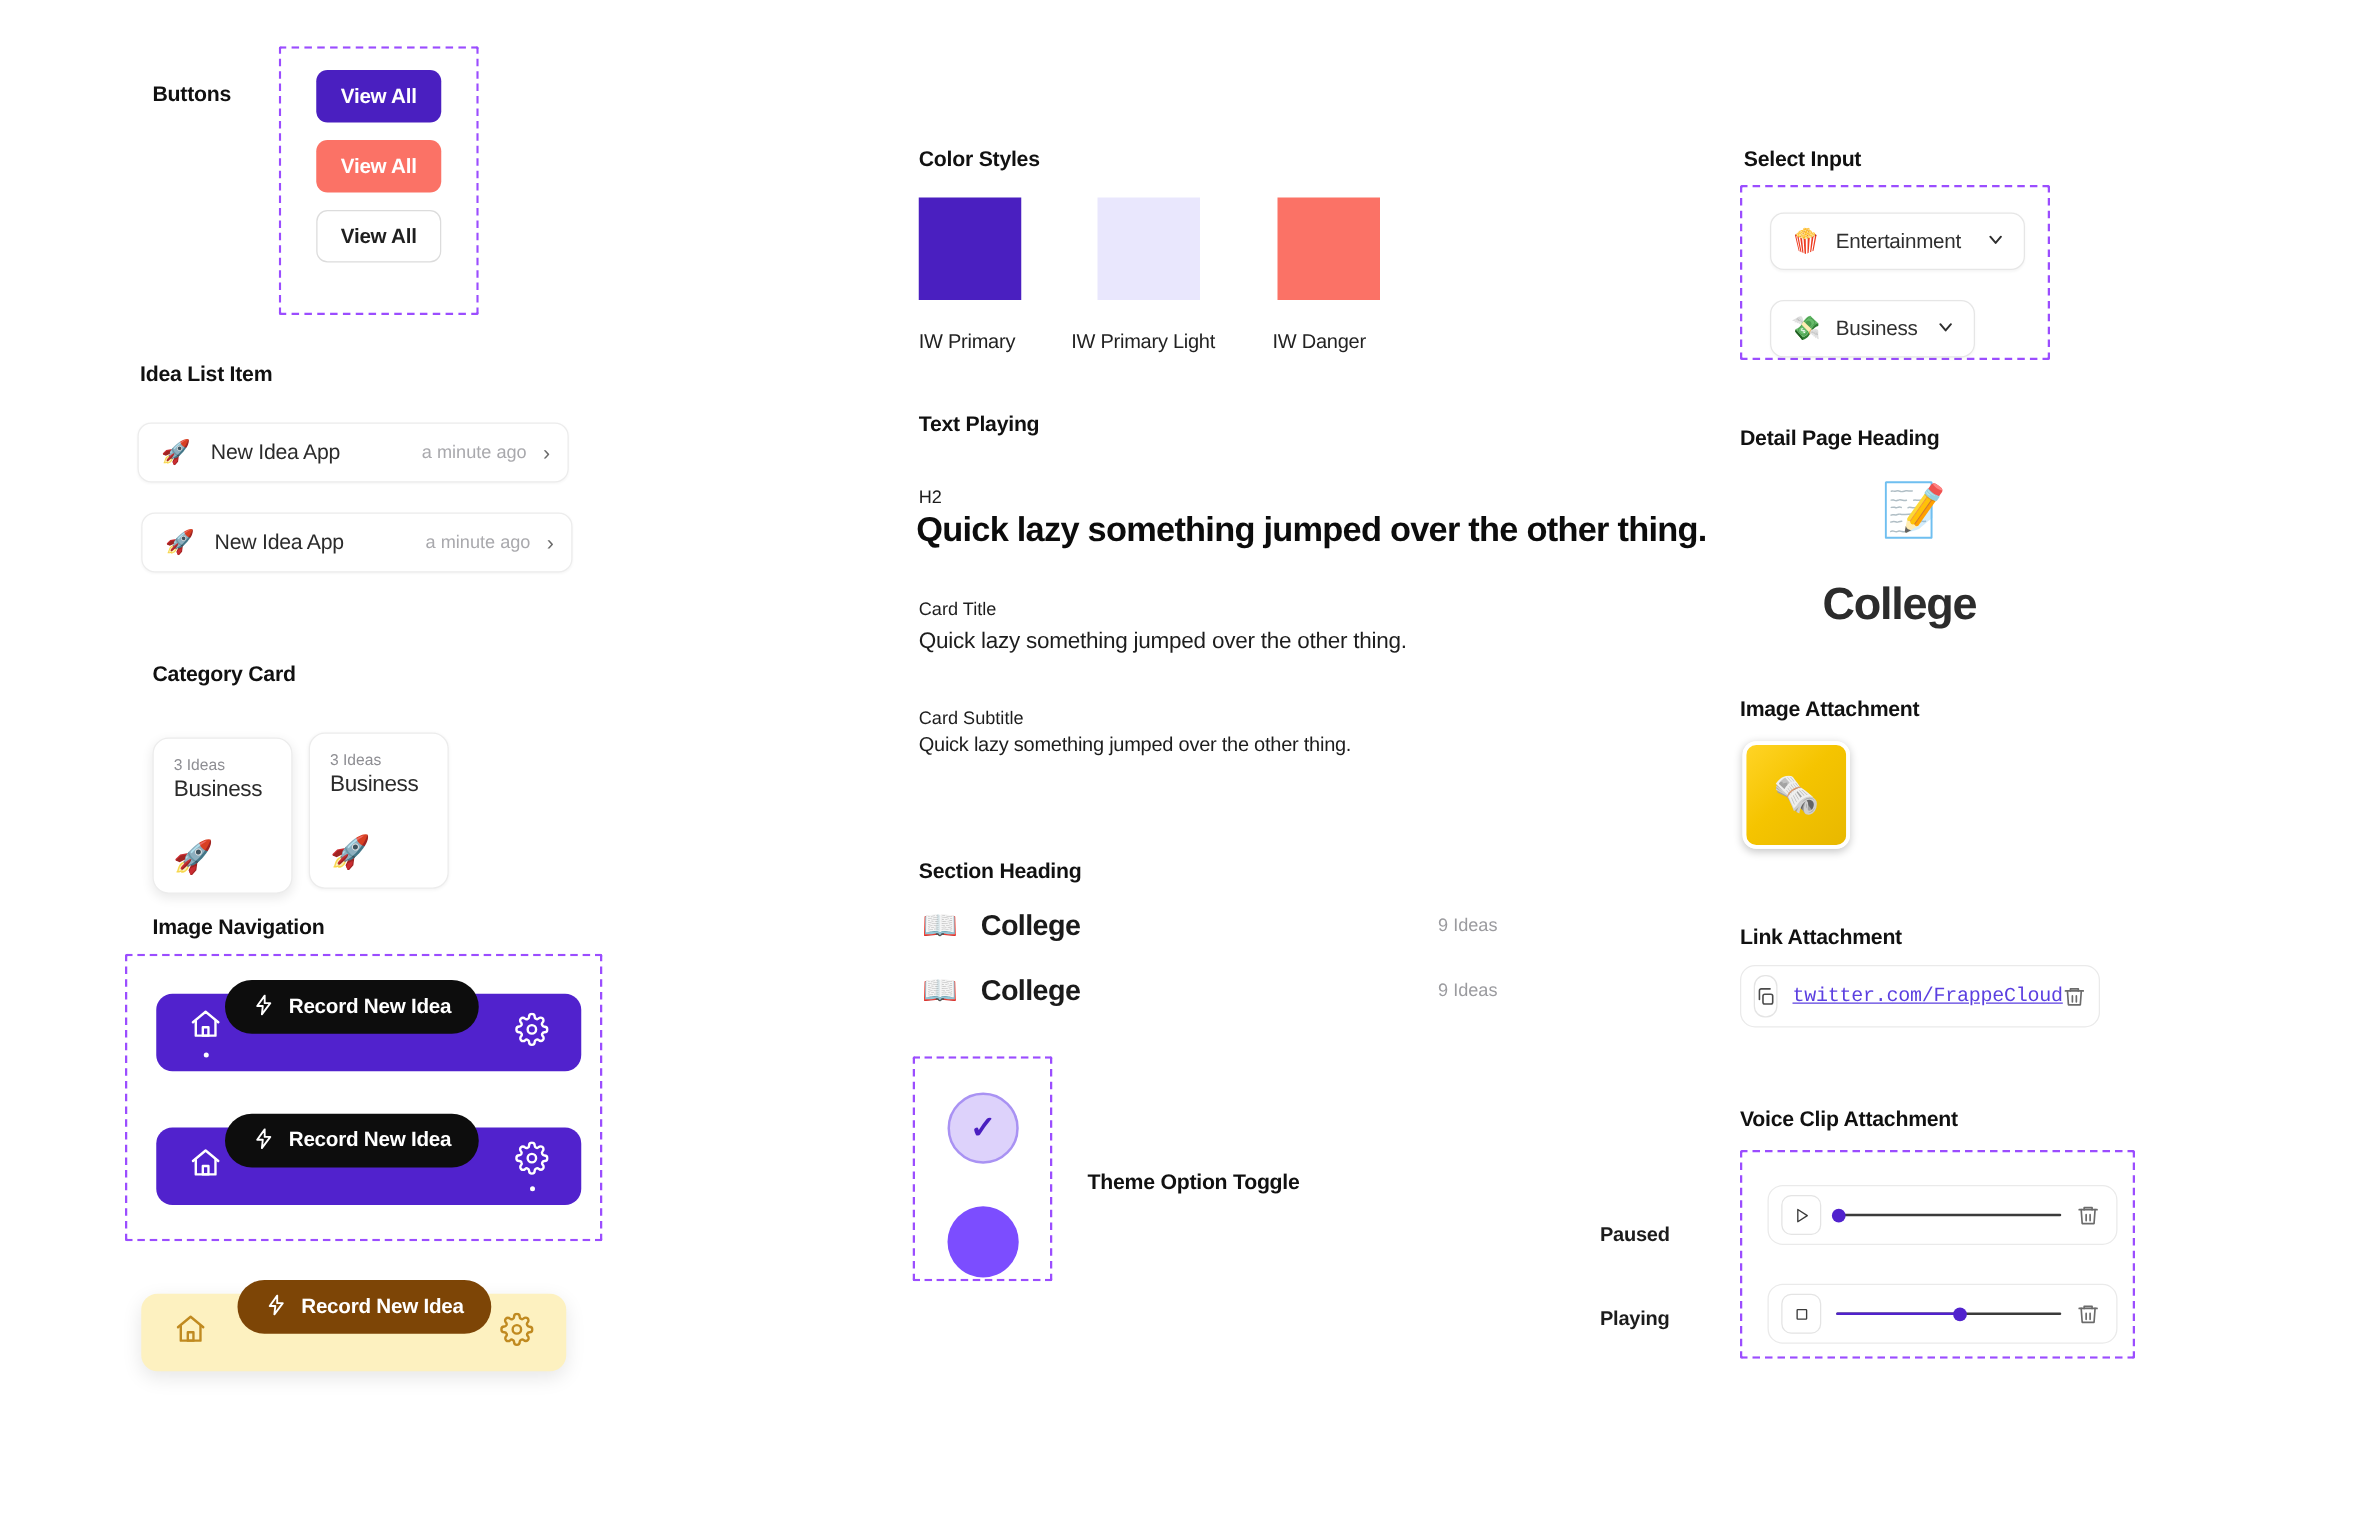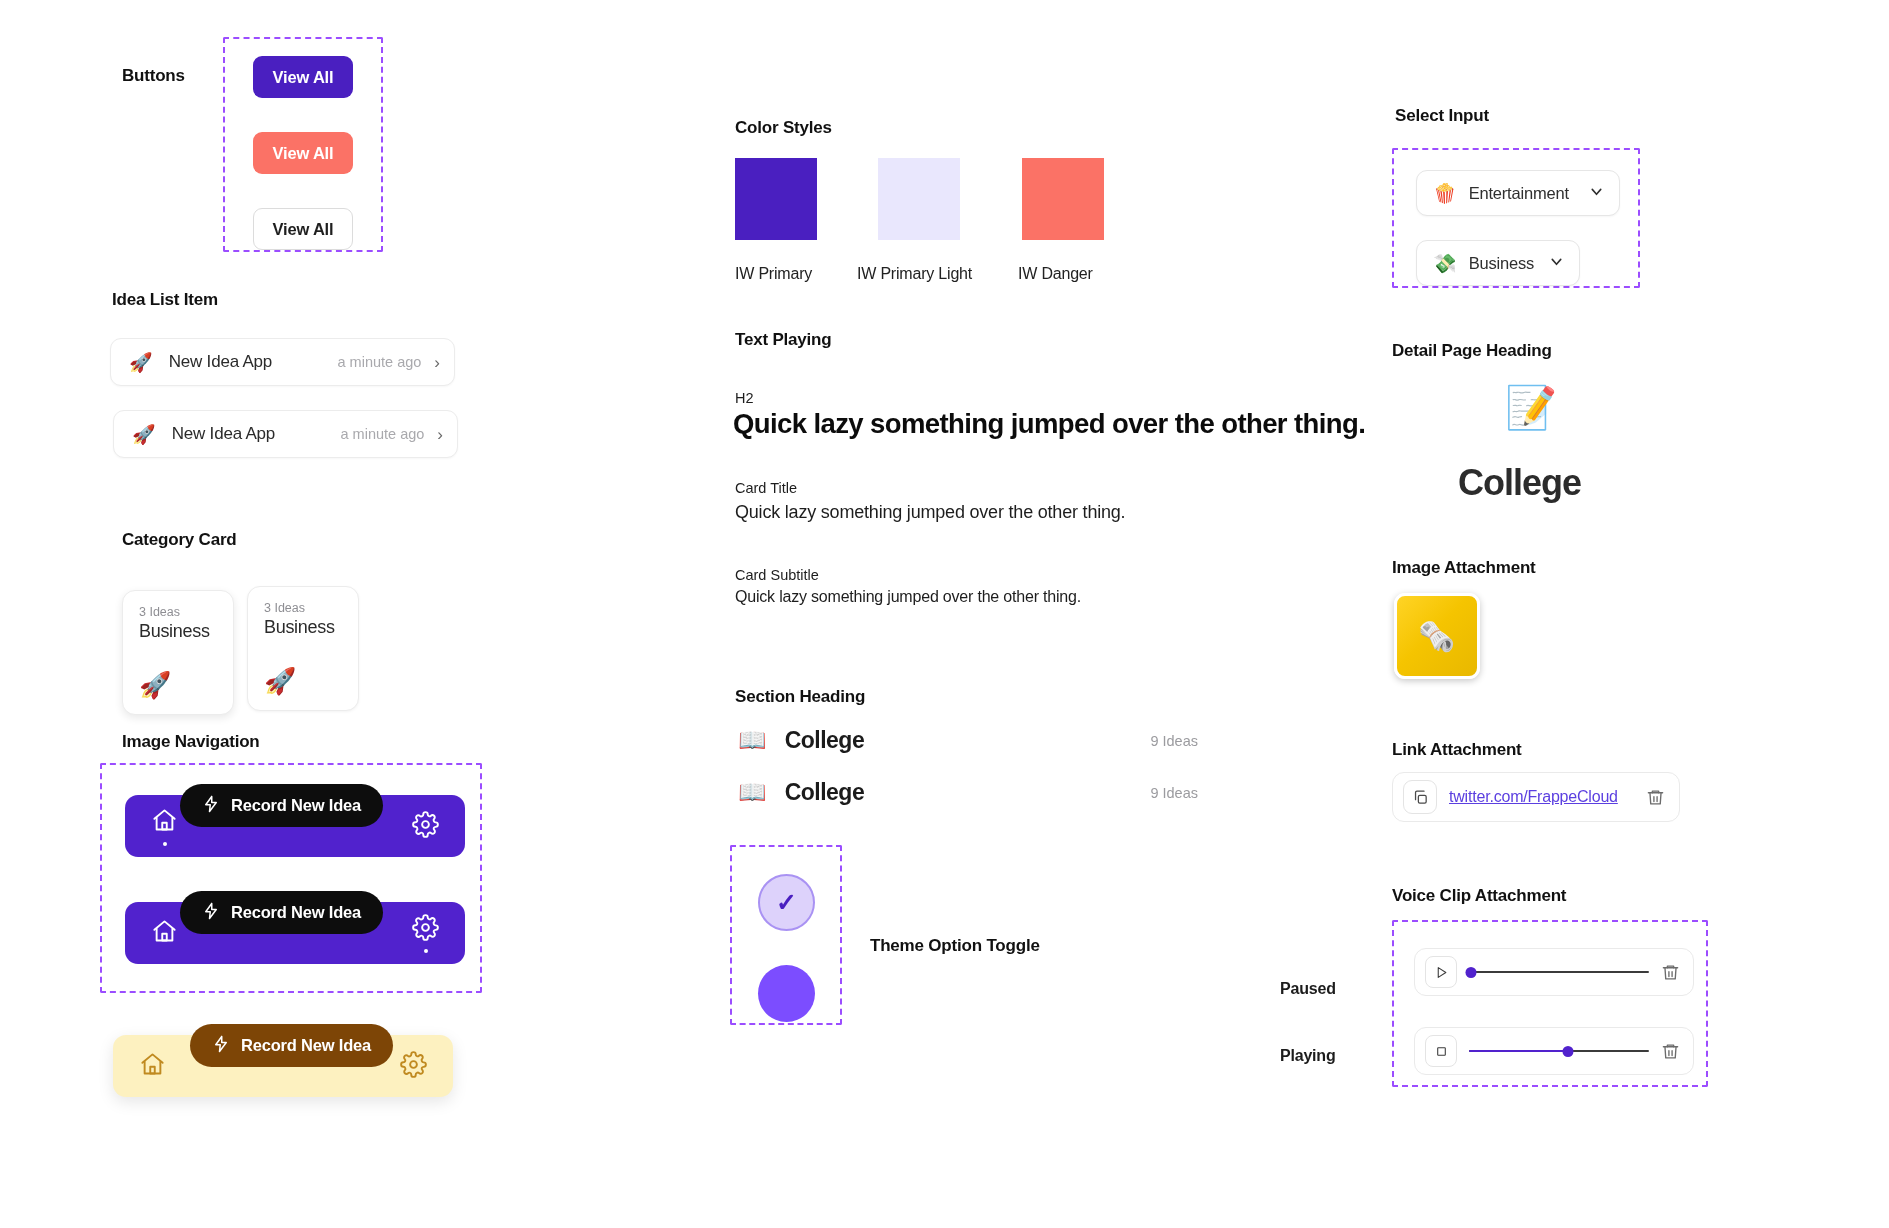--- a/index.html
+++ b/index.html
@@ -16,21 +16,21 @@
     font-size: 17px; font-weight: 700; letter-spacing: -0.2px; color: #111;
   }
   .dashed { border: 2px dashed #9b4dff; border-radius: 2px; }
 
   
   .col1 { position: absolute; left: 0; top: 0; width: 560px; height: 1228px; }
 
   .buttons-label { position: absolute; left: 122px; top: 66px; }
   .buttons-box {
     position: absolute; left: 223px; top: 37px; width: 160px; height: 215px;
-    display: flex; flex-direction: column; align-items: center; gap: 34px; padding-top: 17px;
+    display: flex; flex-direction: column; align-items: center; gap: 14px; padding-top: 17px;
   }
   .btn {
     width: 100px; height: 42px; border-radius: 9px; border: none;
     font-size: 16.5px; font-weight: 700; letter-spacing: -0.2px;
     display: flex; align-items: center; justify-content: center; cursor: pointer;
   }
   .btn-primary { background: #4a1fc0; color: #fff; }
   .btn-danger  { background: #fb7266; color: #fff; }
   .btn-outline { background: #fff; color: #1f1f1f; border: 1.5px solid #dcdcdc; }
 
@@ -128,21 +128,21 @@
     left: 26px; top: 27px; width: 57px; height: 57px; background: #ddd2fb;
     border: 2.5px solid #a992f3; display: flex; align-items: center; justify-content: center;
   }
   .tc-2 { left: 26px; top: 118px; width: 57px; height: 57px; background: #7c4dff; }
   .check { color: #4a1fc0; font-size: 25px; line-height: 1; font-weight: 700; }
   .toggle-label { position: absolute; left: 870px; top: 936px; }
 
   
   .col3 { position: absolute; left: 1390px; top: 0; width: 499px; height: 1228px; }
 
-  .si-label { position: absolute; left: 5px; top: 106px; }
+  .si-label { position: absolute; left: 5px; top: 118px; }
   .si-box { position: absolute; left: 2px; top: 148px; width: 248px; height: 140px; }
   .select {
     position: absolute; background: #fff; border: 1.4px solid #e6e6e6;
     border-radius: 11px; height: 46px; display: flex; align-items: center;
     padding: 0 14px 0 16px; box-shadow: 0 1px 2px rgba(0,0,0,.04);
   }
   .sel-1 { left: 22px; top: 20px; width: 204px; }
   .sel-2 { left: 22px; top: 90px; width: 164px; }
   .sel-emoji { font-size: 19px; line-height: 1; }
   .sel-text { font-size: 16.5px; color: #2f2f2f; margin-left: 12px; letter-spacing: -0.2px; }
@@ -169,21 +169,21 @@
     position: absolute; left: 2px; top: 772px; width: 288px; height: 50px;
     border: 1.4px solid #eaeaea; border-radius: 12px; background: #fff;
     display: flex; align-items: center; padding: 0 14px 0 10px;
   }
   .icon-sq {
     width: 34px; height: 34px; border: 1.3px solid #e4e4e4; border-radius: 9px;
     display: flex; align-items: center; justify-content: center; color: #4a4a4a;
   }
   .la-link {
     margin-left: 12px; font-size: 16px; color: #5b3fe0;
-    text-decoration: underline; letter-spacing: -0.2px;
+    text-decoration: underline; letter-spacing: -0.2px; font-family: Liberation Mono, monospace;
   }
   .trash { margin-left: auto; color: #6b6b6b; display: flex; }
 
   .vc-label { position: absolute; left: 2px; top: 886px; }
   .vc-box { position: absolute; left: 2px; top: 920px; width: 316px; height: 167px; }
   .vc-state {
     position: absolute; font-size: 16px; font-weight: 700;
     color: #1c1c1c; letter-spacing: -0.2px;
   }
   .vs-1 { left: -110px; top: 980px; }

